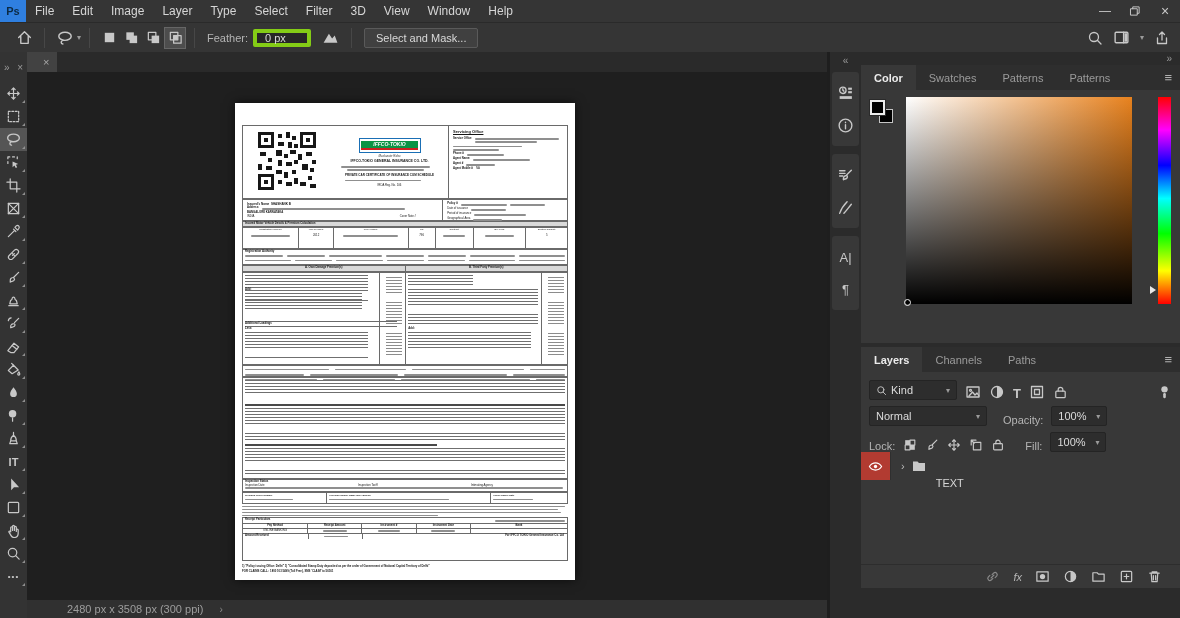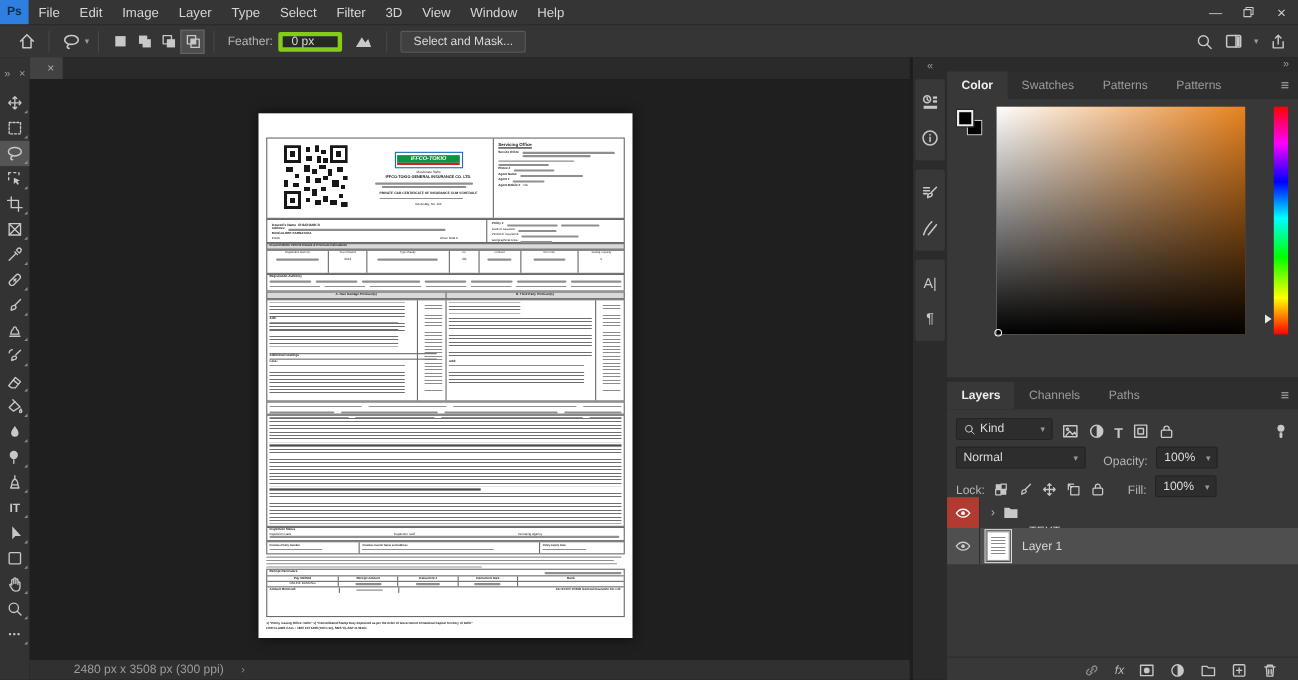--- a/index.html
+++ b/index.html
@@ -831,30 +831,20 @@
             </svg>
         </div>
         <span style="margin-left:10px;color:#bbb;font-size:11px;">›</span>
         <span style="margin-left:6px;">
           <svg class="i" width="16" height="16" viewBox="0 0 16 16">
               <path class="f" d="M2 3.5h4.5L8 5h6v8H2z"></path>
             </svg>
         </span>
         <span style="margin-left:9px;margin-top:34px;">TEXT</span>
       </div>
-      <div class="layer-row" id="layer1-row">
-        <div class="eye-cell">
-          <svg class="i" width="15" height="15" viewBox="0 0 16 16">
-              <path d="M1.5 8s2.5-3.8 6.5-3.8S14.5 8 14.5 8 12 11.8 8 11.8 1.5 8 1.5 8z"></path>
-              <circle class="f" cx="8" cy="8" r="1.8"></circle>
-            </svg>
-        </div>
-        <div id="thumb"></div>
-        <span style="margin-left:11px;">Layer 1</span>
-      </div>
       <div id="layers-fill"></div>
 
       <div id="layers-bottom">
         <div class="dim">
             <svg class="i" width="15" height="15" viewBox="0 0 16 16">
               <path d="M6.5 9.5l3-3M5.2 6.8L3.4 8.6a2.3 2.3 0 003.2 3.2l1.8-1.8M10.8 9.2l1.8-1.8a2.3 2.3 0 00-3.2-3.2L7.6 6"></path>
             </svg>
           </div>
         <div class="fx">fx</div>
         <div>

